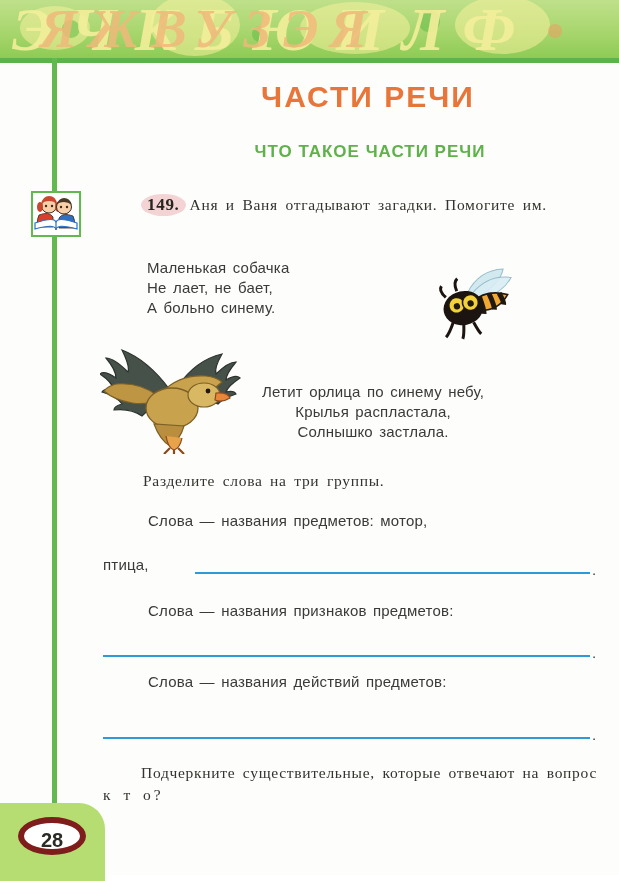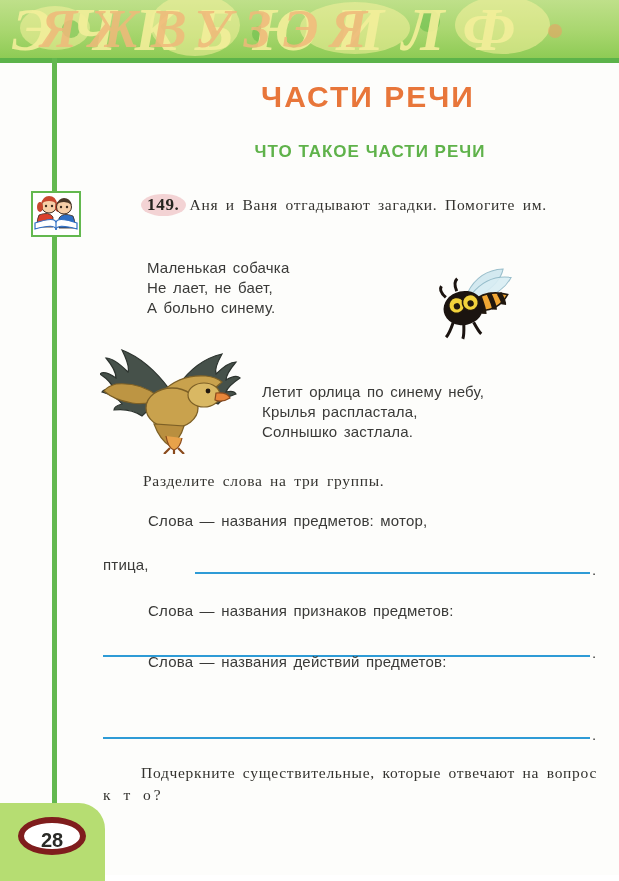--- a/index.html
+++ b/index.html
@@ -128,28 +128,28 @@
     font-weight: 700;
     font-size: 17px;
     color: #26251f;
     background: #f3d3d4;
     border-radius: 50%;
     padding: 1px 6px 2px 6px;
     margin-right: 4px;
   }
 
   .riddle1 { left: 147px; top: 258px; }
-  .riddle2 { left: 262px; top: 382px; }
+  .riddle2 { left: 262px; top: 382px; text-align: center; }
 
   .task-split { left: 143px; top: 470px; }
   .final-p    { left: 103px; top: 762px; width: 500px; text-indent: 38px; }
   .g1 { left: 148px; top: 511px; }
   .g1b { left: 103px; top: 555px; }
   .g2 { left: 148px; top: 593px; margin-top: 8px; }
-  .g3 { left: 148px; top: 652px; }
+  .g3 { left: 148px; top: 672px; }
 
   
   .rule {
     position: absolute;
     height: 2px;
     background: #2e9bd6;
   }
   .rule-dot {
     position: absolute;
     font-family: "Liberation Sans", sans-serif;

